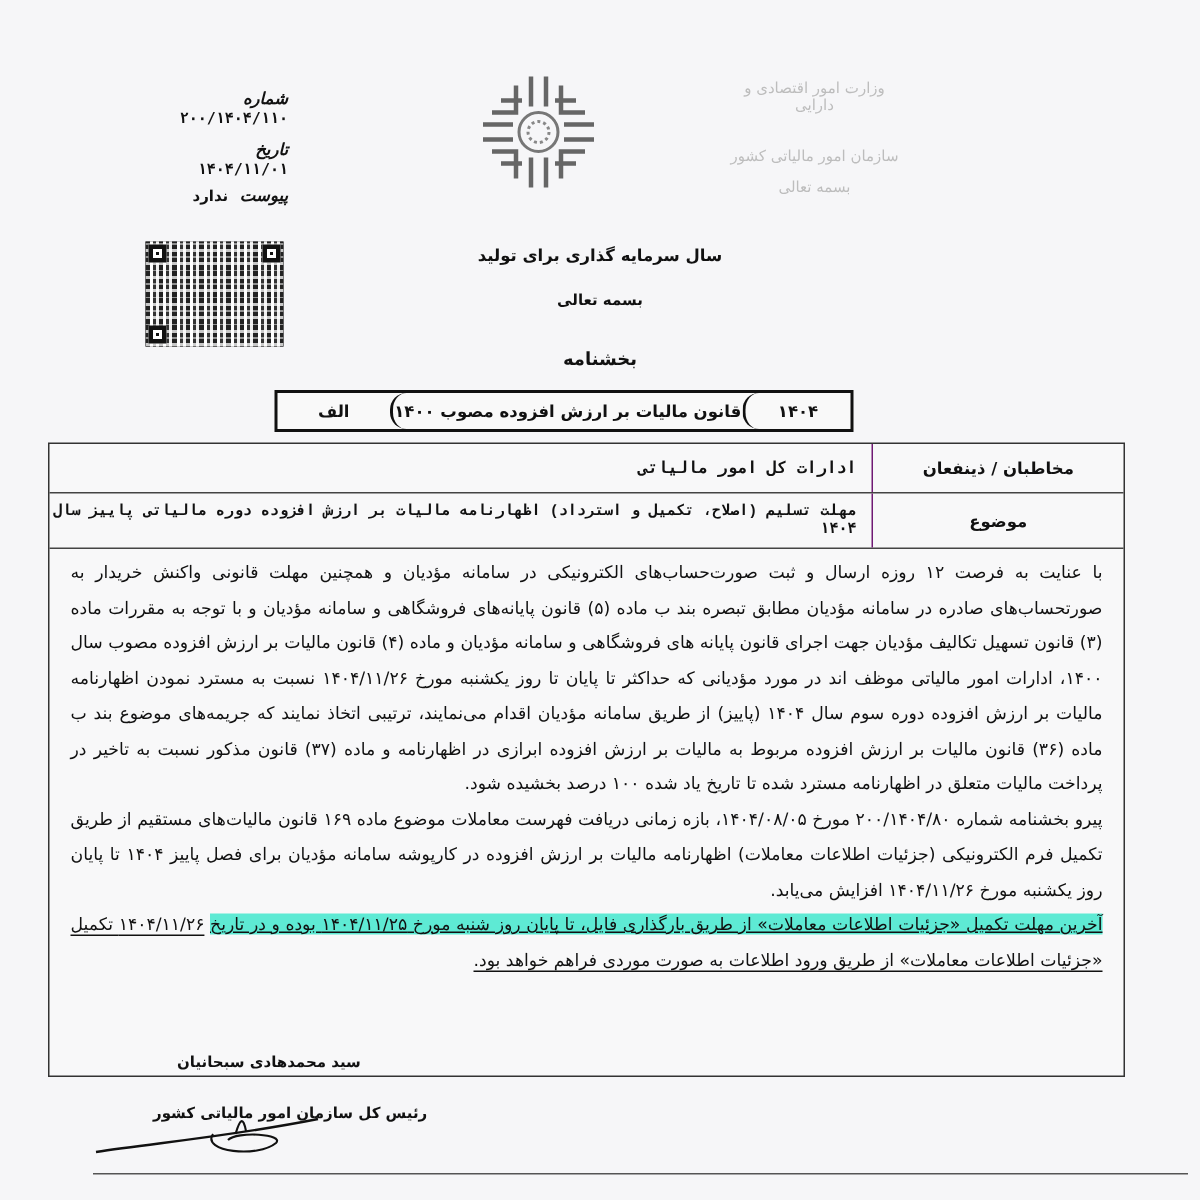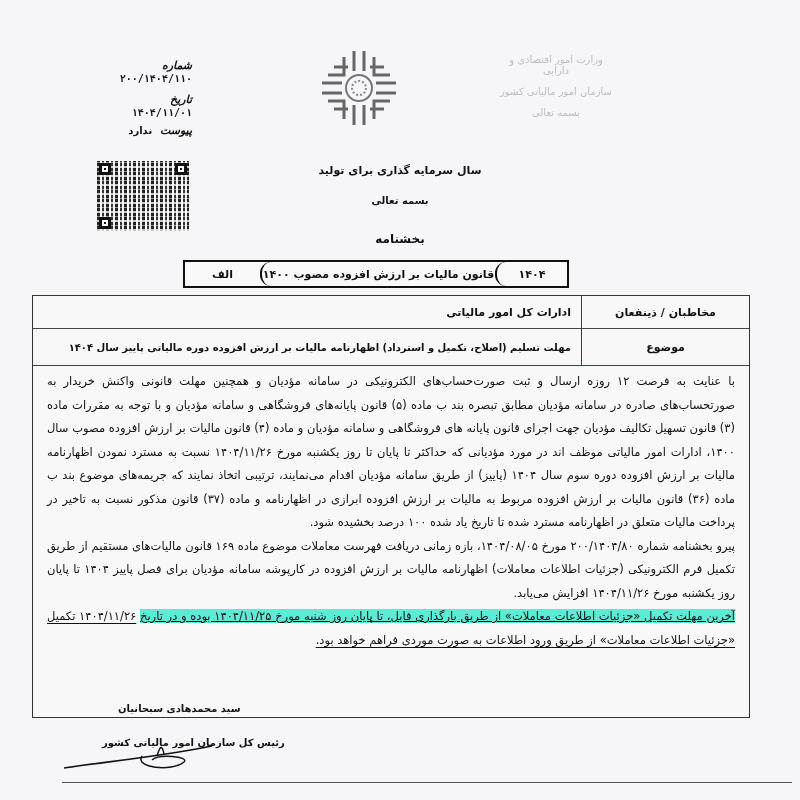--- a/index.html
+++ b/index.html
@@ -47,35 +47,35 @@
   .title-box .cell { border-left: 2px solid #111; display: flex; align-items: center; justify-content: center; font-weight: bold; font-size: 11px; border-radius: 11px; }
   .title-box .cell:last-child { border-left: none; }
 
   
   .main-table {
     position: absolute; left: 32px; top: 295px; width: 718px; height: 423px;
     border: 1px solid #333; box-sizing: border-box; background: #f8f8f9;
   }
   .tr { display: flex; direction: rtl; border-bottom: 1px solid #444; }
   .tr .th { width: 167px; border-left: 1px solid #701a75; display: flex; align-items: center; justify-content: center; font-weight: bold; font-size: 11px; }
-  .tr .td { flex: 1; display: flex; align-items: center; padding-right: 10px; font-weight: bold; font-size: 11px; }
+  .tr .td { flex: 1; display: flex; align-items: center; padding-right: 10px; font-weight: bold; font-size: 11px; font-family: Liberation Mono, monospace; }
 
   .body-text { direction: rtl; padding: 4px 14px 0 14px; font-size: 11.5px; line-height: 23.5px; text-align: justify; }
   .body-text p { margin: 0; }
   .hl { background: #5eead4; text-decoration: underline; }
   .ul { text-decoration: underline; text-underline-offset: 3px; }
 
   .sig { position: absolute; direction: rtl; font-weight: bold; font-size: 10px; }
 </style>
 </head>
 <body>
 
-<div class="faded-org" style="right:184px; top:54px; width:120px; text-align:center;">
+<div class="faded-org" style="right:197px; top:54px; width:120px; text-align:center;">
   <div>وزارت امور اقتصادی و دارایی</div>
-  <div style="margin-top:10px;">سازمان امور مالیاتی کشور</div>
+  <div style="margin-top:23px;">سازمان امور مالیاتی کشور</div>
   <div style="margin-top:10px;">بسمه تعالی</div>
 </div>
 
 <svg class="logo" viewBox="0 0 82 82">
   <g fill="none" stroke="#666" stroke-width="3">
     <path d="M10 28 H26 V10 M36 4 V24 M46 4 V24 M56 10 V28 H72"></path>
     <path d="M10 54 H26 V72 M36 78 V58 M46 78 V58 M56 72 V54 H72"></path>
     <path d="M4 36 H24 M4 46 H24 M58 36 H78 M58 46 H78"></path>
     <path d="M16 20 H30 M52 20 H66 M16 62 H30 M52 62 H66"></path>
   </g>

